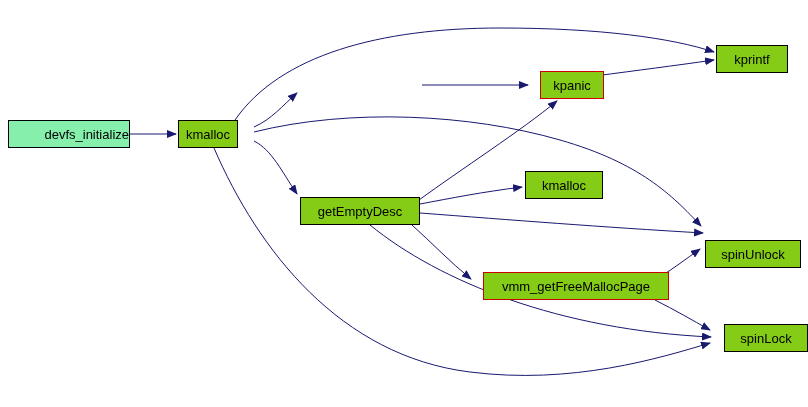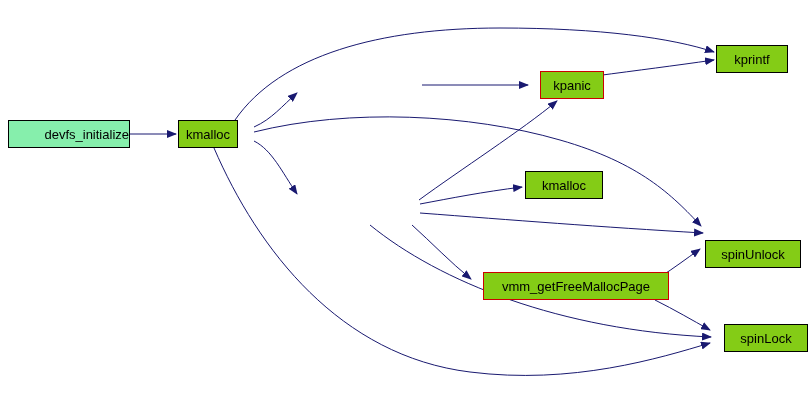--- a/index.html
+++ b/index.html
@@ -66,20 +66,23 @@
 
 
   <div class="node highlight" style="left:531px;top:71px;width:64px;height:28px;">
     <span>kpanic</span>
   </div>
 
   <div class="node" style="left:716px;top:45px;width:72px;height:28px;">
     <span>kprintf</span>
   </div>
 
+  <div class="node" style="left:300px;top:197px;width:120px;height:28px;">
+    <span>getEmptyDesc</span>
+  </div>
 
   <div class="node" style="left:525px;top:171px;width:78px;height:28px;">
     <span>kmalloc</span>
   </div>
 
   <div class="node" style="left:705px;top:240px;width:96px;height:28px;">
     <span>spinUnlock</span>
   </div>
 
   <div class="node highlight" style="left:474px;top:272px;width:186px;height:28px;text-align:center;">

